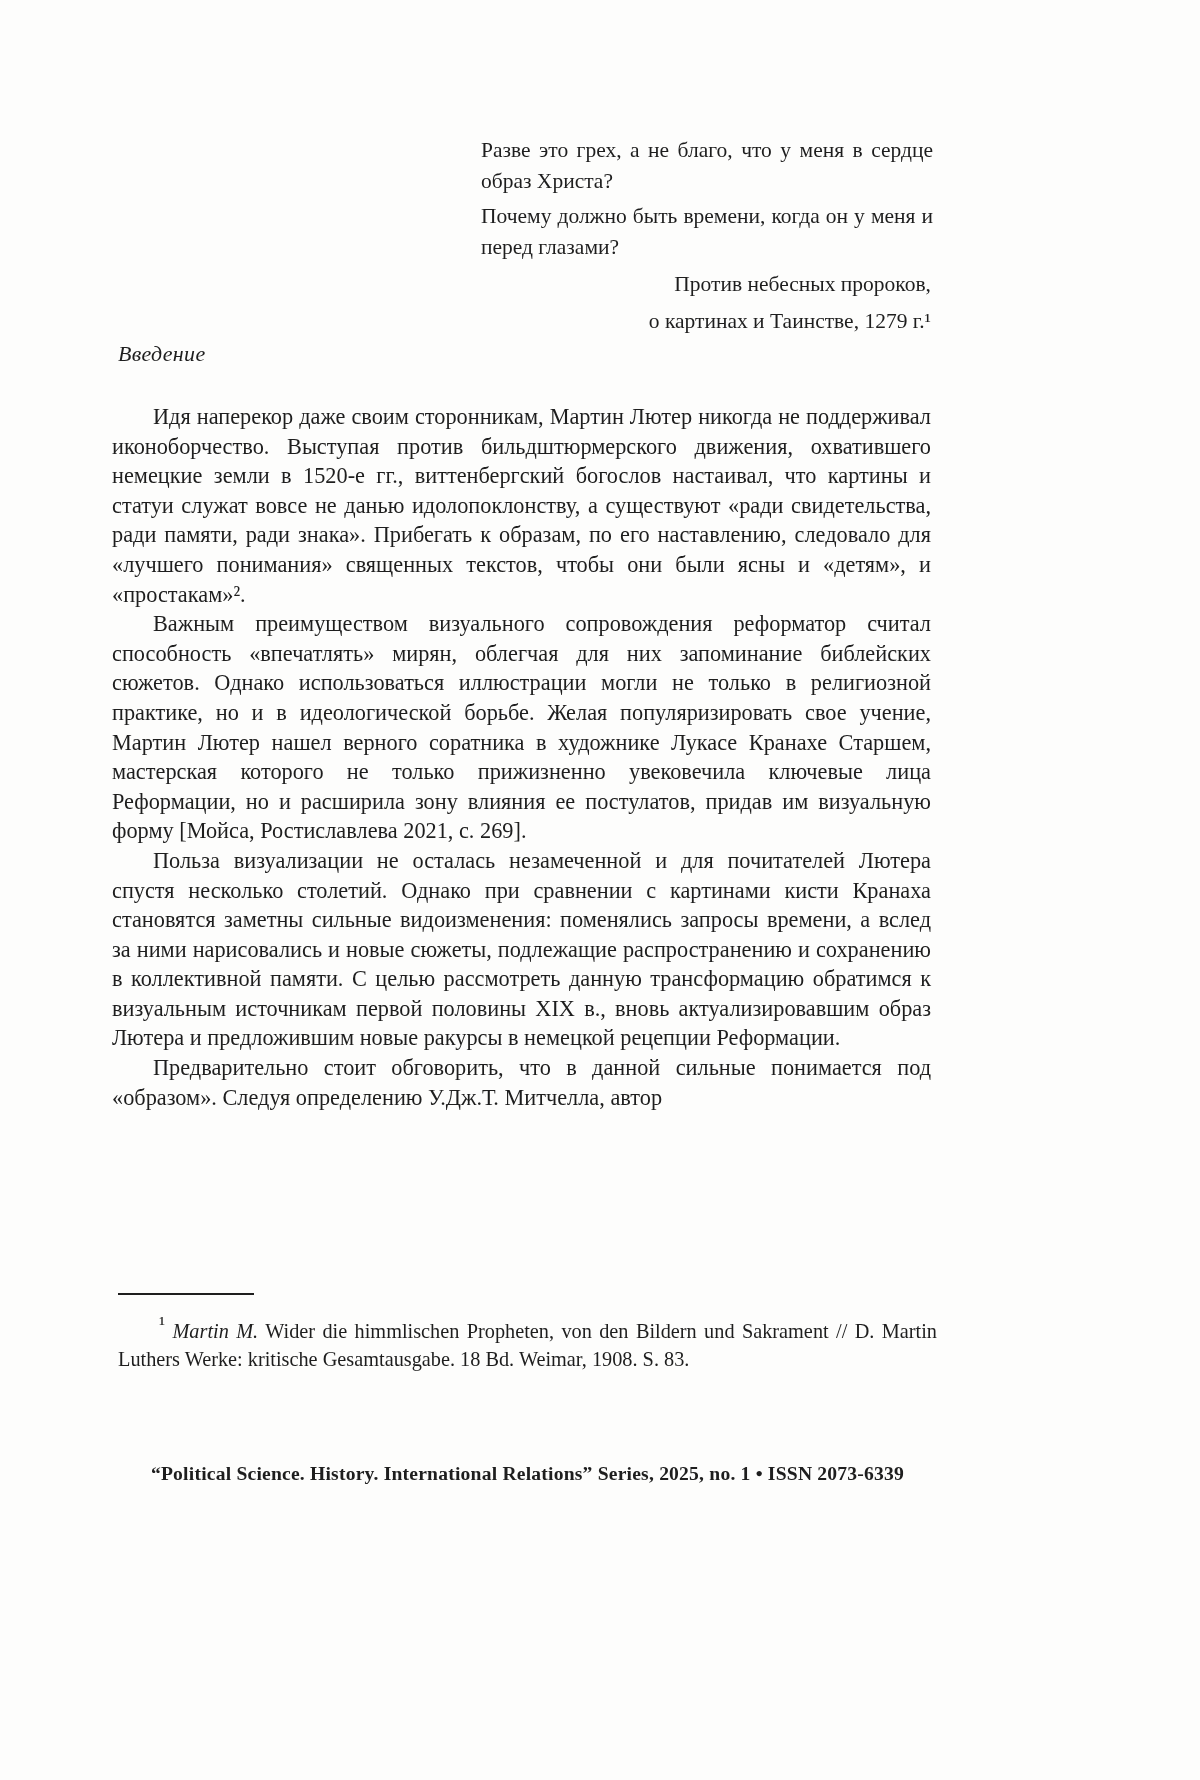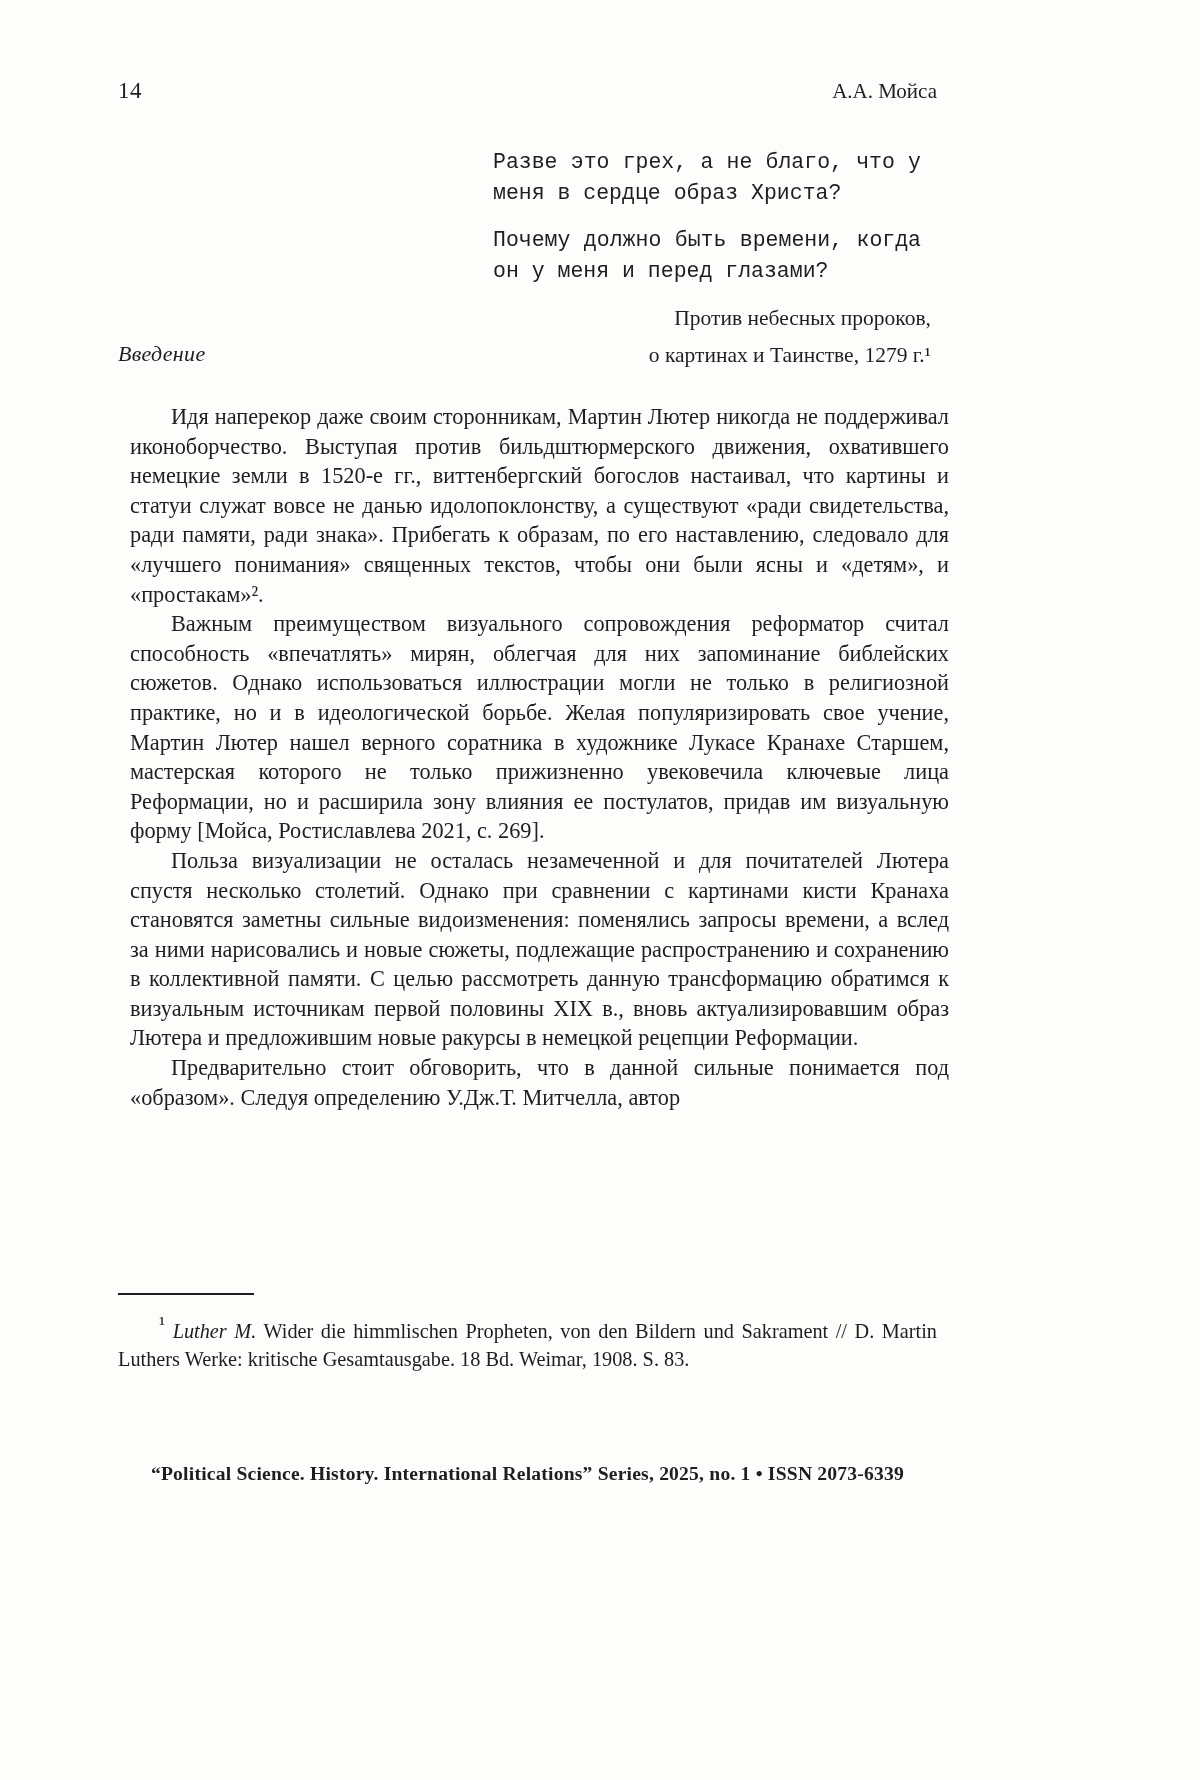--- a/index.html
+++ b/index.html
@@ -37,44 +37,43 @@
   
   .epigraph {
     position: absolute;
     top: 131px;
     right: 263px;
     width: 460px;
     font-size: 21.5px;
     line-height: 31px;
   }
   .epigraph-quote {
-    margin: 16px;
+    margin: 4px;
     text-align: justify;
-    font-family: Liberation Mono, monospace;
   }
   .epigraph-attribution {
     margin: 6px;
     text-align: right;
   }
   
   .section-title {
     position: absolute;
     top: 341px;
     left: 118px;
     margin: 0;
     font-size: 22px;
     font-weight: normal;
     font-style: italic;
     letter-spacing: 0.3px;
   }
   
   .body-text {
     position: absolute;
     top: 402px;
-    left: 130px;
+    left: 112px;
     width: 819px;
   }
   .body-text p {
     margin: 0;
     font-size: 22.3px;
     line-height: 29.6px;
     text-align: justify;
     text-indent: 41px;
     hyphens: auto;
     -webkit-hyphens: auto;
@@ -115,41 +114,37 @@
     font-size: 19.6px;
     letter-spacing: 0.2px;
     font-weight: bold;
   }
 </style>
 </head>
 <body>
 
 <div class="sheet">
 
-  <header class="page-header">
-    <span class="page-number">14</span>
-    <span class="running-author">А.А. Мойса</span>
-  </header>
 
   <div class="epigraph">
     <p class="epigraph-quote">Разве это грех, а не благо, что у меня в сердце образ Христа?</p>
     <p class="epigraph-quote">Почему должно быть времени, когда он у меня и перед глазами?</p>
     <p class="epigraph-attribution">Против небесных пророков,</p>
     <p class="epigraph-attribution">о картинах и Таинстве, 1279 г.¹</p>
   </div>
 
   <h2 class="section-title">Введение</h2>
 
   <div class="body-text">
     <p>Идя наперекор даже своим сторонникам, Мартин Лютер никогда не поддерживал иконоборчество. Выступая против бильдштюрмерского движения, охватившего немецкие земли в 1520-е гг., виттенбергский богослов настаивал, что картины и статуи служат вовсе не данью идолопоклонству, а существуют «ради свидетельства, ради памяти, ради знака». Прибегать к образам, по его наставлению, следовало для «лучшего понимания» священных текстов, чтобы они были ясны и «детям», и «простакам»².</p>
     <p>Важным преимуществом визуального сопровождения реформатор считал способность «впечатлять» мирян, облегчая для них запоминание библейских сюжетов. Однако использоваться иллюстрации могли не только в религиозной практике, но и в идеологической борьбе. Желая популяризировать свое учение, Мартин Лютер нашел верного соратника в художнике Лукасе Кранахе Старшем, мастерская которого не только прижизненно увековечила ключевые лица Реформации, но и расширила зону влияния ее постулатов, придав им визуальную форму [Мойса, Ростиславлева 2021, с. 269].</p>
     <p>Польза визуализации не осталась незамеченной и для почитателей Лютера спустя несколько столетий. Однако при сравнении с картинами кисти Кранаха становятся заметны сильные видоизменения: поменялись запросы времени, а вслед за ними нарисовались и новые сюжеты, подлежащие распространению и сохранению в коллективной памяти. С целью рассмотреть данную трансформацию обратимся к визуальным источникам первой половины XIX в., вновь актуализировавшим образ Лютера и предложившим новые ракурсы в немецкой рецепции Реформации.</p>
     <p>Предварительно стоит обговорить, что в данной сильные понимается под «образом». Следуя определению У.Дж.Т. Митчелла, автор</p>
   </div>
 
   <div class="footnote-block">
     <div class="footnote-separator"></div>
-    <p class="footnote"><sup class="fn-marker">¹ </sup><span class="fn-author">Luther M.</span><span> Wider die himmlischen Propheten, von den Bildern und Sakrament // D. Martin Luthers Werke: kritische Gesamtausgabe. 18 Bd. Weimar, 1908. S. 83.</span></p>
+    <p class="footnote"><sup class="fn-marker">¹ </sup><span class="fn-author">Martin M.</span><span> Wider die himmlischen Propheten, von den Bildern und Sakrament // D. Martin Luthers Werke: kritische Gesamtausgabe. 18 Bd. Weimar, 1908. S. 83.</span></p>
   </div>
 
   <footer class="journal-footer">“Political Science. History. International Relations” Series, 2025, no. 1 • ISSN 2073-6339</footer>
 
 </div>
 
 </body></html>

